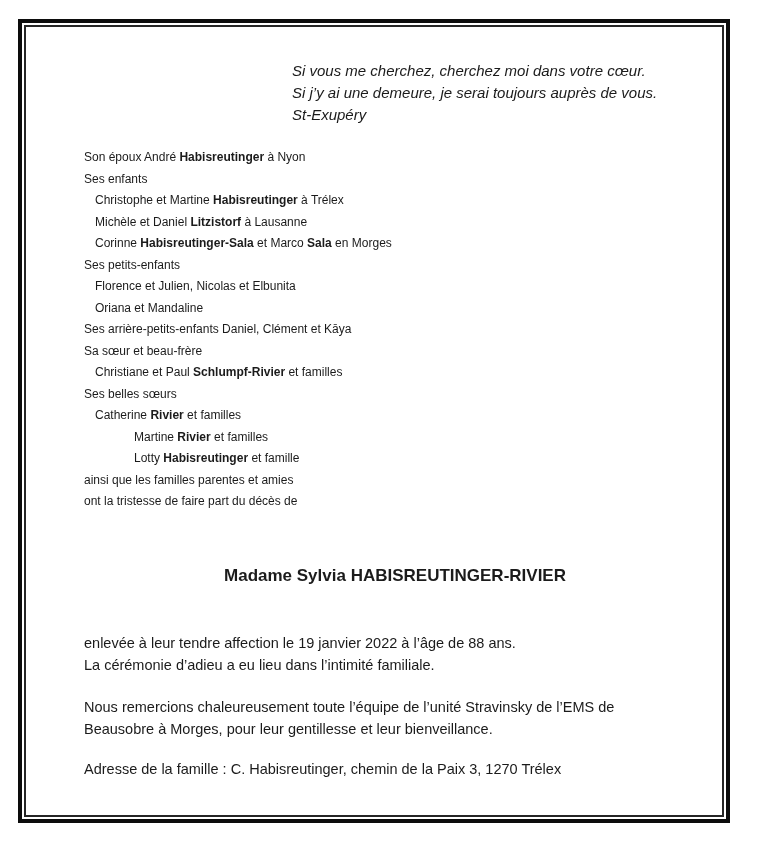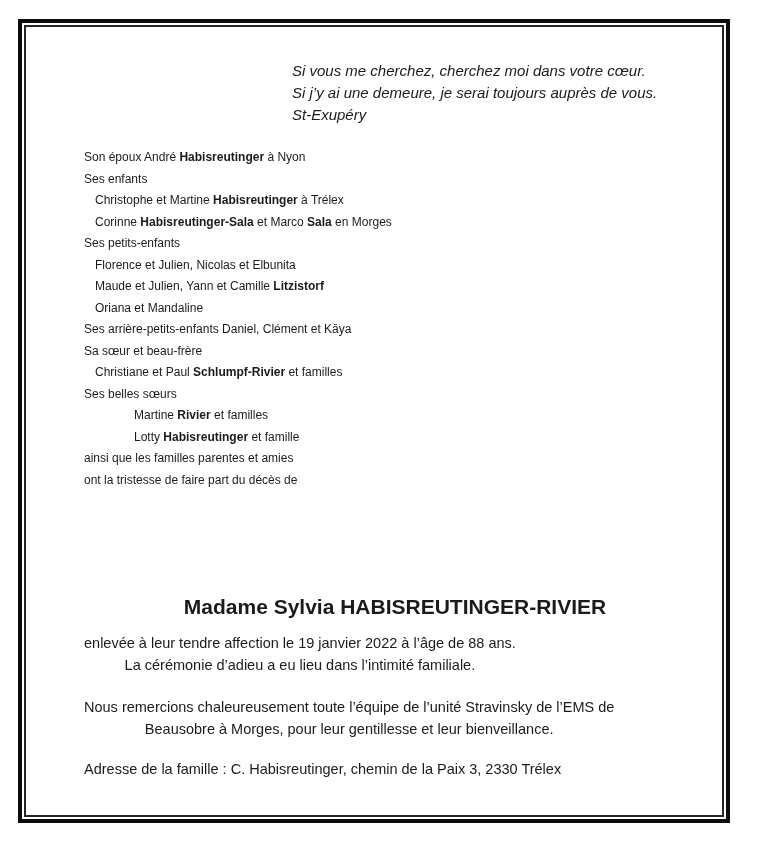--- a/index.html
+++ b/index.html
@@ -41,31 +41,29 @@
   }
   .fam-line.indent-1 { padding-left: 11px; }
   .fam-line.indent-2 { padding-left: 50px; }
   .fam-line b, .fam-line .bold { font-weight: 700; }
   .deceased-title {
     position: absolute;
     left: 84px; top: 566px;
     width: 622px;
     text-align: center;
     font-weight: 700;
-    font-size: 21px;
+    font-size: 17px;
     white-space: nowrap;
-    margin-top: 29px;
   }
   .para {
     position: absolute;
     left: 84px;
     font-size: 14.5px;
     line-height: 21.5px;
     white-space: nowrap;
-    text-align: center;
   }
   .para-notice { top: 633px; }
   .para-thanks { top: 697px; }
   .address {
     position: absolute;
     left: 84px; top: 759px;
     font-size: 14.5px;
     line-height: 21.5px;
     white-space: nowrap;
   }
@@ -82,42 +80,43 @@
   <div class="epigraph">
     <div class="epi-line">Si vous me cherchez, cherchez moi dans votre cœur.</div>
     <div class="epi-line">Si j’y ai une demeure, je serai toujours auprès de vous.</div>
     <div class="epi-line">St-Exupéry</div>
   </div>
 
   <div class="family-list" id="family-list">
       <div class="fam-line indent-0"><span>Son époux André </span><b>Habisreutinger</b><span> à Nyon</span></div>
       <div class="fam-line indent-0"><span>Ses enfants</span></div>
       <div class="fam-line indent-1"><span>Christophe et Martine </span><b>Habisreutinger</b><span> à Trélex</span></div>
+      <div class="fam-line indent-1"><span>Michèle et Daniel </span><b>Litzistorf</b><span> à Lausanne</span></div>
       <div class="fam-line indent-1"><span>Corinne </span><b>Habisreutinger-Sala</b><span> et Marco </span><b>Sala</b><span> en Morges</span></div>
       <div class="fam-line indent-0"><span>Ses petits-enfants</span></div>
       <div class="fam-line indent-1"><span>Florence et Julien, Nicolas et Elbunita</span></div>
-      <div class="fam-line indent-1"><span>Maude et Julien, Yann et Camille </span><b>Litzistorf</b></div>
       <div class="fam-line indent-1"><span>Oriana et Mandaline</span></div>
       <div class="fam-line indent-0"><span>Ses arrière-petits-enfants Daniel, Clément et Kāya</span></div>
       <div class="fam-line indent-0"><span>Sa sœur et beau-frère</span></div>
       <div class="fam-line indent-1"><span>Christiane et Paul </span><b>Schlumpf-Rivier</b><span> et familles</span></div>
       <div class="fam-line indent-0"><span>Ses belles sœurs</span></div>
+      <div class="fam-line indent-1"><span>Catherine </span><b>Rivier</b><span> et familles</span></div>
       <div class="fam-line indent-2"><span>Martine </span><b>Rivier</b><span> et familles</span></div>
       <div class="fam-line indent-2"><span>Lotty </span><b>Habisreutinger</b><span> et famille</span></div>
       <div class="fam-line indent-0"><span>ainsi que les familles parentes et amies</span></div>
       <div class="fam-line indent-0"><span>ont la tristesse de faire part du décès de</span></div>
     </div>
 
   <div class="deceased-title">Madame Sylvia HABISREUTINGER-RIVIER</div>
 
   <div class="para para-notice">
       <div>enlevée à leur tendre affection le 19 janvier 2022 à l’âge de 88 ans.</div>
       <div>La cérémonie d’adieu a eu lieu dans l’intimité familiale.</div>
     </div>
 
   <div class="para para-thanks">
       <div>Nous remercions chaleureusement toute l’équipe de l’unité Stravinsky de l’EMS de</div>
       <div>Beausobre à Morges, pour leur gentillesse et leur bienveillance.</div>
     </div>
 
-  <div class="address">Adresse de la famille : C. Habisreutinger, chemin de la Paix 3, 2330 Trélex</div>
+  <div class="address">Adresse de la famille : C. Habisreutinger, chemin de la Paix 3, 1270 Trélex</div>
 
 </div>
 
 </body></html>

